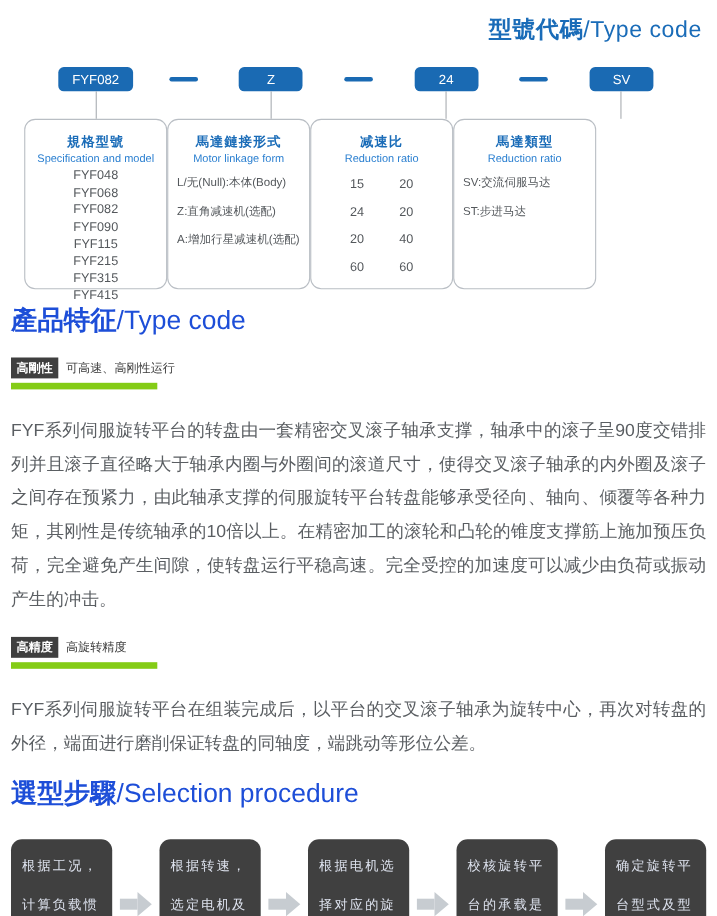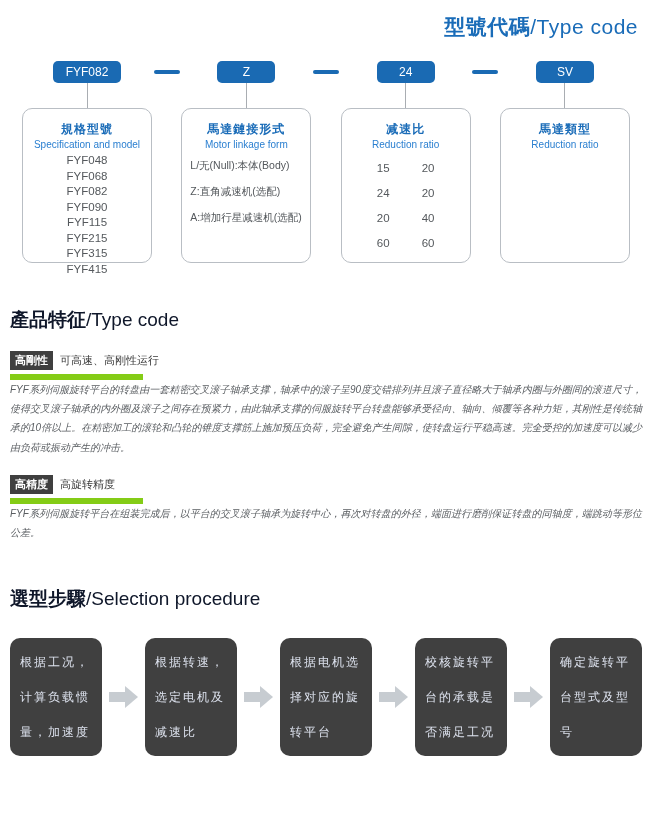--- a/index.html
+++ b/index.html
@@ -21,41 +21,41 @@
   .pill-row { display:flex; align-items:center; }
   .pill-col { width:130px; display:flex; justify-content:center; }
   .gap-col { flex:1; display:flex; justify-content:center; align-items:center; }
   .dash { width:26px; height:4px; background:#1a6ab3; border-radius:2px; }
   .pill {
     background:#1a6ab3; color:#ffffff; font-size:12px; height:22px; min-width:58px;
     border-radius:5px; display:flex; align-items:center; justify-content:center; padding:0 13px;
   }
   .connector-row { display:flex; height:25px; }
   .vline { width:1px; height:25px; background:#a9adb2; margin:0 auto; }
-  .detail-row { display:flex; justify-content:space-between; }
+  .detail-row { display:flex; }
   .detail-box { width:130px; height:155px; border:1px solid #b9bec4; border-radius:10px; padding-top:12px; background:#fff; }
   .box-title { text-align:center; font-size:12px; font-weight:bold; color:#1a6cb8; letter-spacing:1px; }
   .box-subtitle { text-align:center; font-size:10px; color:#2a7fd0; margin-top:1px; }
   .center-list { margin-top:3px; text-align:center; font-size:11.5px; color:#54585c; line-height:15.5px; }
   .left-list { margin-top:9px; padding-left:8px; padding-right:2px; font-size:10.5px; color:#54585c; }
   .left-list > div { margin-bottom:12px; }
   .ratio-table { margin-top:6px; font-size:11.5px; color:#54585c; }
   .ratio-row { display:flex; justify-content:center; gap:32px; line-height:25px; }
 
   
   .section { padding:0 10px; }
-  .section-title { font-size:19px; color:#0f172a; margin-top:44px; }
+  .section-title { font-size:24px; color:#1d4ed8; margin-top:12px; }
   .section-title .zh { font-weight:bold; }
   .section-title .en { font-weight:normal; }
 
   .feature { margin-top:18px; }
   .feature-head { display:flex; align-items:center; width:133px; border-bottom:6px solid #84cc16; padding-bottom:4px; }
   .feature-badge { background:#3f3f3f; color:#ffffff; font-size:11px; font-weight:bold; padding:2px 5px; white-space:nowrap; }
   .feature-label { margin-left:7px; font-size:11px; color:#3a3a3a; white-space:nowrap; }
-  .feature-text { margin-top:0; font-size:10px; line-height:1.92; color:#5a5e62; text-align:justify;font-style:italic; }
+  .feature-text { margin-top:23px; font-size:16px; line-height:1.92; color:#5a5e62; text-align:justify; }
 
   
   .steps { display:flex; justify-content:space-between; align-items:center; margin:26px 10px 0 10px; }
   .step-box {
     width:92px; height:118px; background:#404040; border-radius:10px;
     color:#dde2ee; font-size:12px; line-height:35px; letter-spacing:2px;
     padding:7px 9px 0 10px; white-space:pre-line;
   }
   .flow-arrow { position:relative; width:30px; height:22px; flex:none; }
   .flow-arrow::before { content:""; position:absolute; left:0; top:6px; width:16px; height:10px; background:#c7ccd1; }
@@ -163,20 +163,24 @@
           <div class="ratio-row">
             <span>60</span>
             <span>60</span>
           </div>
         </div>
       </div>
 
       <div class="detail-box">
         <div class="box-title">馬達類型</div>
         <div class="box-subtitle">Reduction ratio</div>
+        <div class="left-list">
+          <div>SV:交流伺服马达</div>
+          <div>ST:步进马达</div>
+        </div>
       </div>
 
     </div>
   </div>
 
   <div class="section">
     <div class="section-title">
       <span class="zh">產品特征</span><span class="en">/Type code</span>
     </div>
 

